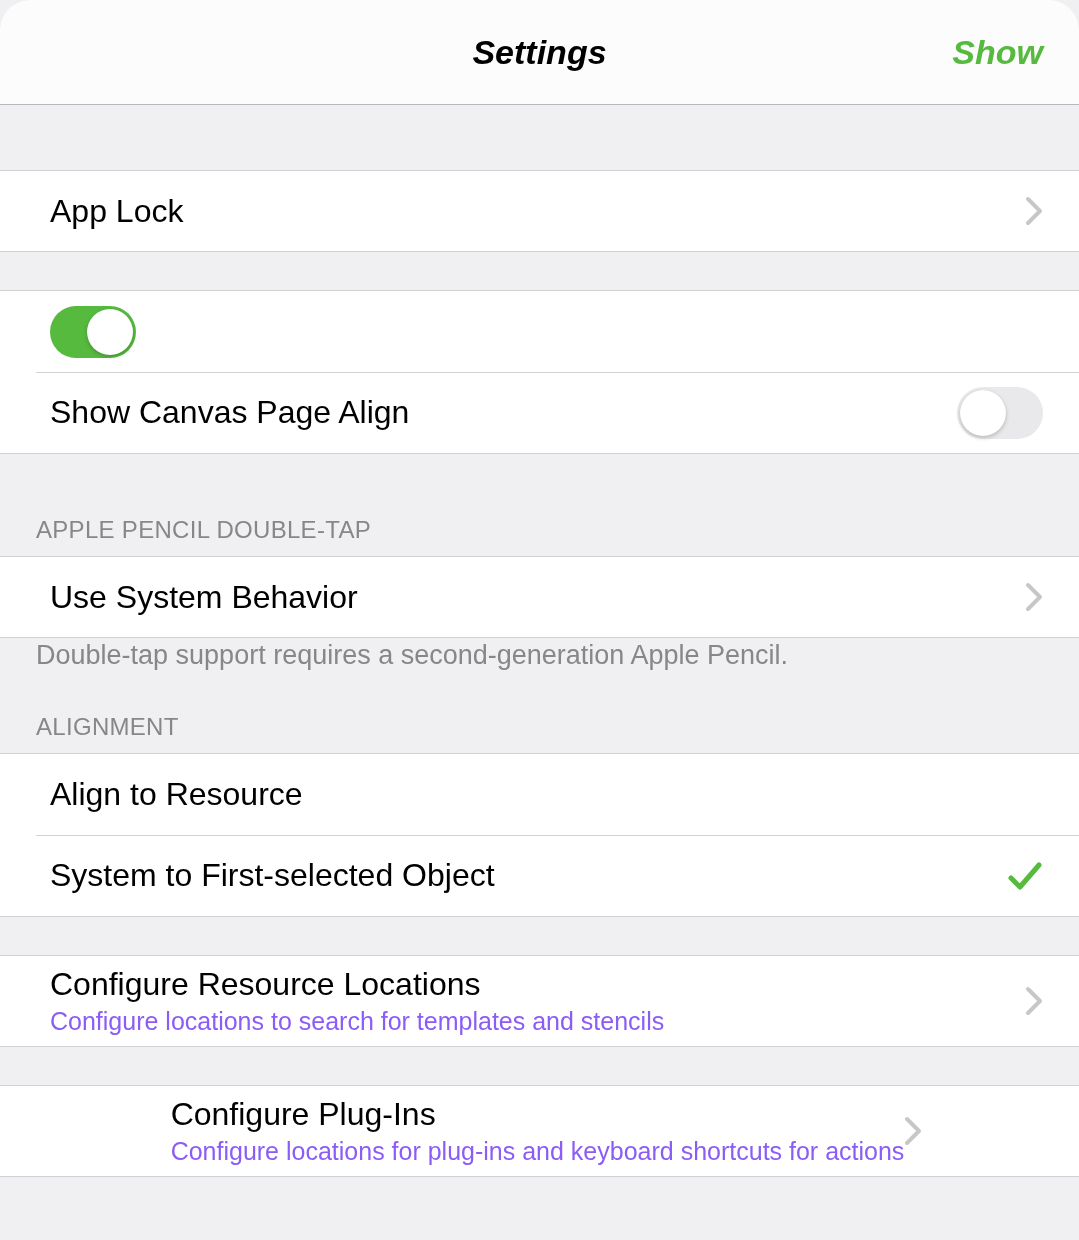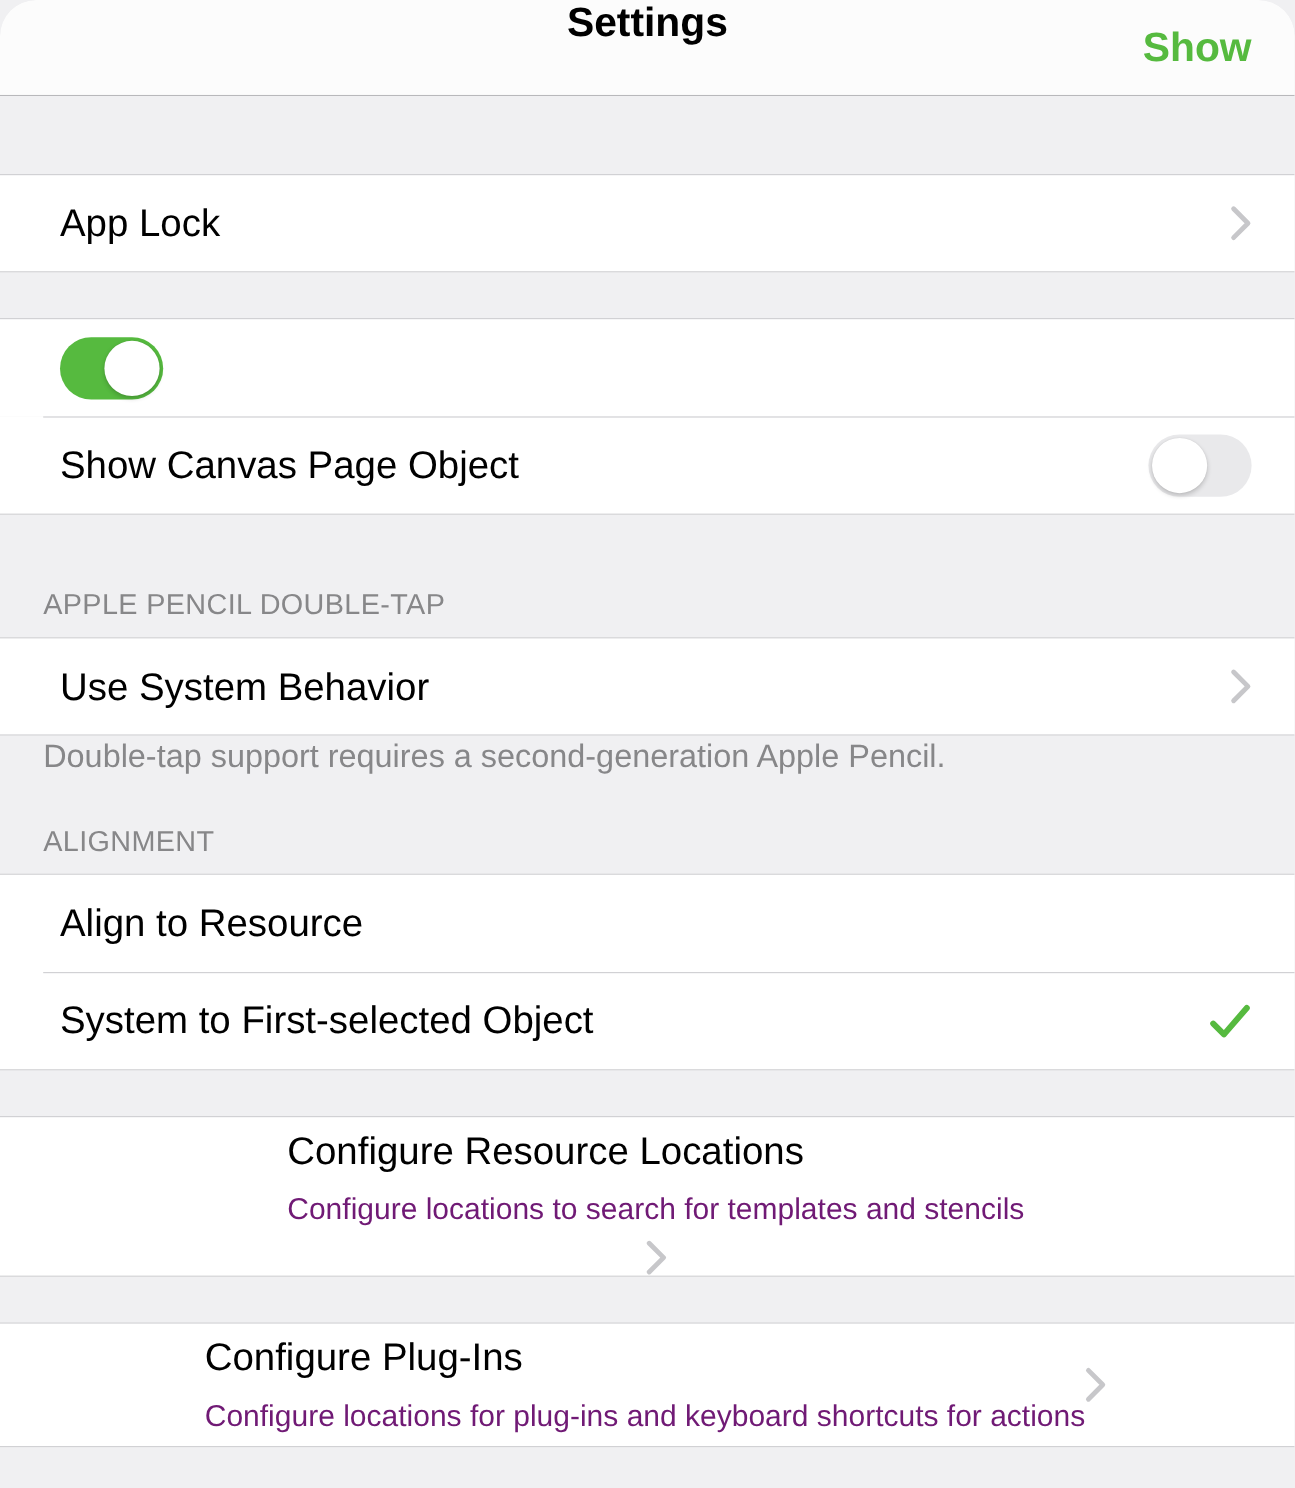--- a/index.html
+++ b/index.html
@@ -11,28 +11,30 @@
   body {
     font-family: -apple-system, "Helvetica Neue", Helvetica, Arial, sans-serif;
     background: #f0f0f2;
     width: 1079px;
     height: 1240px;
     overflow: hidden;
     position: relative;
     border-radius: 30px;
   }
   .header {
-    height: 80px;
+    height: 105px;
     background: #fcfcfc;
     border-bottom: 1px solid #b8b8bb;
     display: flex;
+    align-items: center;
     justify-content: center;
     position: relative;
     border-top-left-radius: 30px;
     border-top-right-radius: 30px;
+    font-style: italic;
   }
   .header-title {
     font-size: 34px;
     font-weight: 600;
     color: #000;
   }
   .done-button {
     position: absolute;
     right: 36px;
     top: 50%;
@@ -84,22 +86,22 @@
     font-weight: 400;
   }
   .row-text-col {
     display: flex;
     flex-direction: column;
     justify-content: center;
     padding: 10px 0;
   }
   .row-subtitle {
     font-size: 25px;
-    color: #701a75;
-    margin-top: 16px;
+    color: #8b5cf6;
+    margin-top: 4px;
     font-weight: 400;
   }
   .section-header {
     font-size: 24px;
     color: #878789;
     text-transform: uppercase;
     padding: 0 36px 12px 36px;
     letter-spacing: 0.3px;
     font-weight: 400;
   }
@@ -174,21 +176,21 @@
 
   <div class="spacer-sm"></div>
 
   <div class="row">
     <div class="toggle on">
       <div class="toggle-knob"></div>
     </div>
   </div>
 
   <div class="row inner-divider last-in-group">
-    <span class="row-label">Show Canvas Page Object</span>
+    <span class="row-label">Show Canvas Page Align</span>
     <div class="toggle off">
       <div class="toggle-knob"></div>
     </div>
   </div>
 
   <div style="height:62px;"></div>
   <div class="section-header">APPLE PENCIL DOUBLE-TAP</div>
 
   <div class="row last-in-group">
     <span class="row-label">Use System Behavior</span>
@@ -213,21 +215,21 @@
     <span class="row-label">System to First-selected Object</span>
     <span class="checkmark">
       <svg viewBox="0 0 36 36" width="36" height="36">
           <polyline points="4,20 13,29 32,7" fill="none" stroke="#56BA3F" stroke-width="5" stroke-linecap="round" stroke-linejoin="round"></polyline>
         </svg>
     </span>
   </div>
 
   <div class="spacer-sm"></div>
 
-  <div class="row last-in-group" style="min-height:84px;flex-direction:column;">
+  <div class="row last-in-group" style="min-height:84px;">
     <div class="row-text-col">
       <span class="row-label">Configure Resource Locations</span>
       <span class="row-subtitle">Configure locations to search for templates and stencils</span>
     </div>
     <span class="chevron">
       <svg viewBox="0 0 18 30" width="18" height="30">
           <polyline points="3,3 15,15 3,27" fill="none" stroke="#c7c7ca" stroke-width="4" stroke-linecap="round" stroke-linejoin="round"></polyline>
         </svg>
     </span>
   </div>

